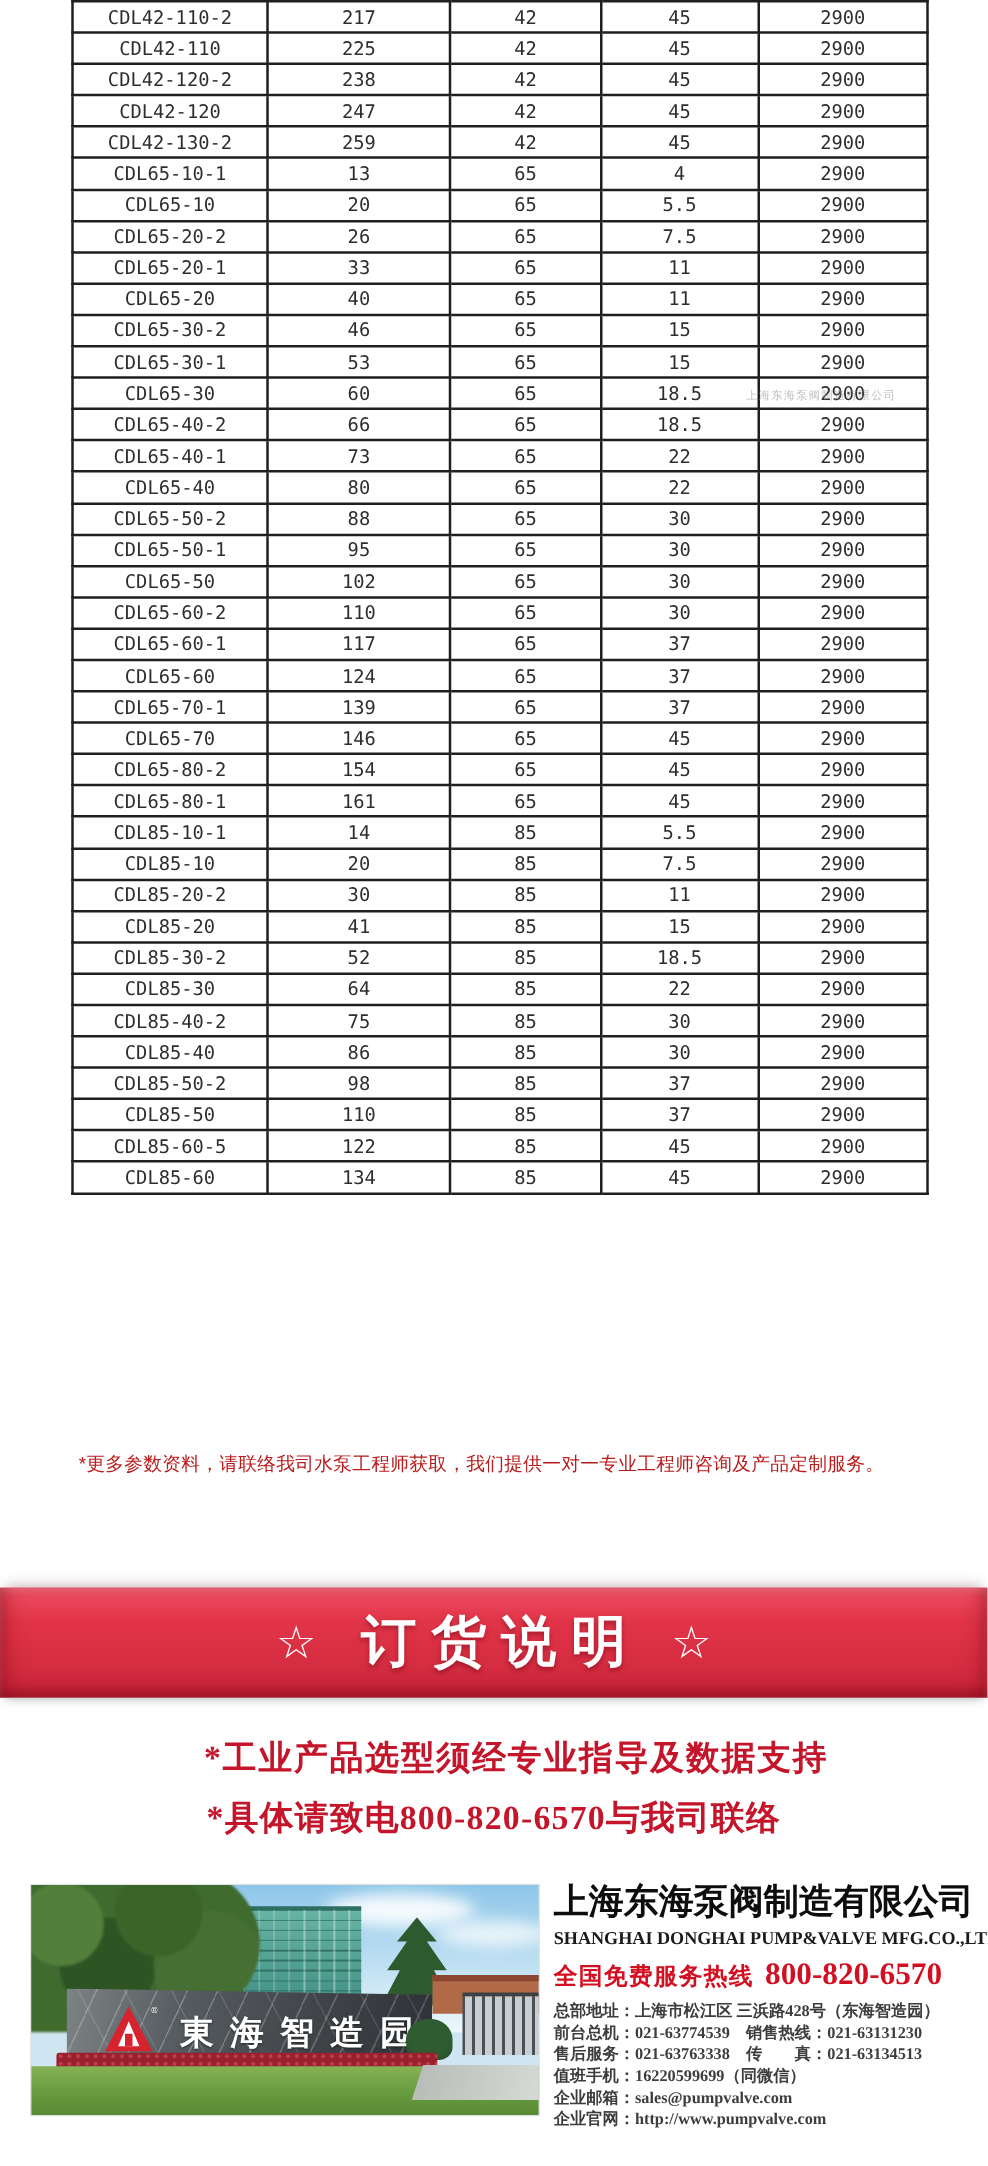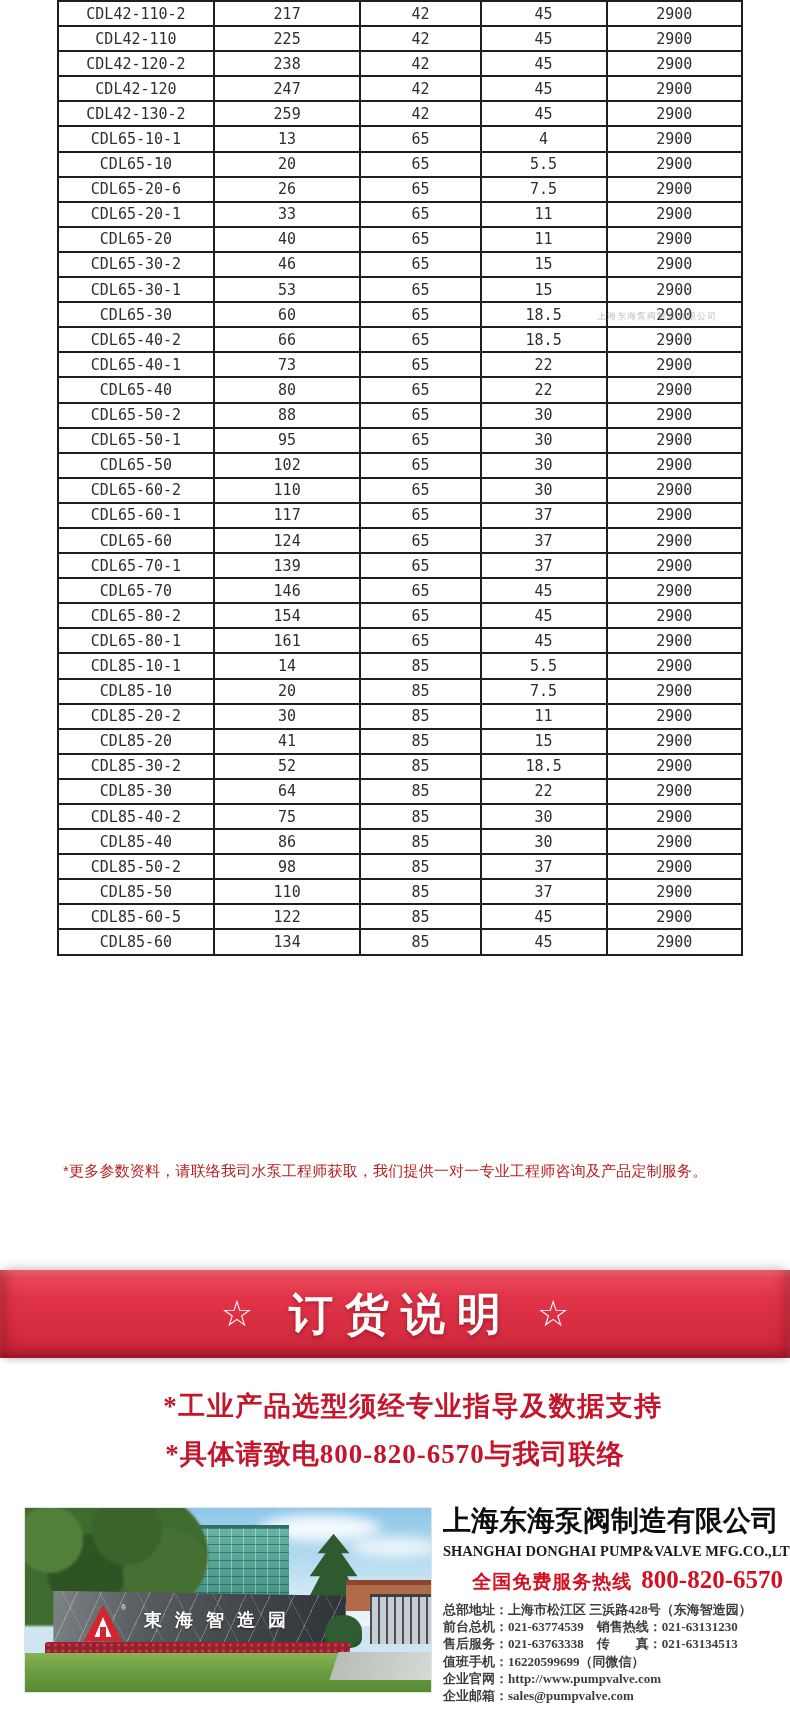--- a/index.html
+++ b/index.html
@@ -80,21 +80,21 @@
     clip-path:polygon(50% 0,78% 22%,64% 22%,92% 48%,74% 48%,100% 80%,0 80%,26% 48%,8% 48%,36% 22%,22% 22%); }
   .ph-house { position:absolute; right:0; top:39%; width:21%; height:17%;
     background:#b06a48; border-top:5px solid #8a4630; }
   .ph-wall { position:absolute; left:7%; top:45%; width:72%; height:30%;
     background:
       repeating-linear-gradient(115deg, rgba(255,255,255,.28) 0 1px, transparent 1px 22px),
       repeating-linear-gradient(62deg, rgba(255,255,255,.14) 0 1px, transparent 1px 33px),
       linear-gradient(100deg,#7d8285 0%,#565b5f 32%,#3f4347 70%,#2e3236 100%);
     clip-path:polygon(0 0,100% 9%,100% 100%,0 100%); }
   .ph-wall-text { position:absolute; left:31%; top:32%; color:#fff; white-space:nowrap;
-    font-size:18px; font-weight:bold; letter-spacing:13px;
+    font-size:27px; font-weight:bold; letter-spacing:13px;
     text-shadow:0 1px 2px rgba(0,0,0,.55); }
   .ph-logo { position:absolute; left:9%; top:18%; width:46px; height:44px; }
   .ph-hedge { position:absolute; left:5%; top:73%; width:75%; height:8.5%;
     background-color:#99202e;
     background-image:radial-gradient(circle, rgba(230,90,105,.55) 1px, transparent 2px);
     background-size:7px 6px; border-radius:3px; }
   .ph-lawn { position:absolute; left:0; bottom:0; width:100%; height:21%;
     background:linear-gradient(180deg,#85b254 0%,#6a9c41 50%,#578a34 100%); }
   .ph-path { position:absolute; right:-4%; bottom:7%; width:28%; height:15%;
     background:linear-gradient(90deg,#b9bdb9,#dadeda); transform:skewX(-18deg); }
@@ -104,21 +104,21 @@
   .ph-shrub { position:absolute; right:17%; top:58%; width:9%; height:18%;
     background:radial-gradient(circle at 50% 40%, #2f5d31 0 60%, #234a26 100%);
     border-radius:50% 50% 30% 30%; }
 
   
   .company { position:absolute; left:443px; top:1502px; width:340px; }
   .company-cn { font-size:28px; font-weight:bold; color:#0d0d0d; white-space:nowrap; }
   .company-en { font-size:14.5px; font-weight:bold; color:#1a1a1a; white-space:nowrap;
     font-family:"Liberation Serif", serif; margin-top:3px; }
   .hotline { margin-top:6px; color:#d21021; font-weight:bold; white-space:nowrap;
-    display:flex; align-items:baseline;justify-content:flex-end; }
+    display:flex; align-items:baseline; }
   .hotline-label { font-size:19px; letter-spacing:1px; }
   .hotline-num { font-size:25px; font-family:"Liberation Serif", serif; margin-left:9px; }
   .contacts { margin-top:6px; font-family:"Liberation Serif", serif; font-weight:bold;
     color:#3d3d3d; font-size:13px; line-height:17.2px; }
   .contact-line { white-space:nowrap; }
 </style>
 </head>
 <body>
 
 <div class="table-wrap">
@@ -174,21 +174,21 @@
     <td>2900</td>
   </tr>
         <tr>
     <td>CDL65-10</td>
     <td>20</td>
     <td>65</td>
     <td>5.5</td>
     <td>2900</td>
   </tr>
         <tr>
-    <td>CDL65-20-6</td>
+    <td>CDL65-20-2</td>
     <td>26</td>
     <td>65</td>
     <td>7.5</td>
     <td>2900</td>
   </tr>
         <tr>
     <td>CDL65-20-1</td>
     <td>33</td>
     <td>65</td>
     <td>11</td>
@@ -445,16 +445,16 @@
   <div class="company-en">SHANGHAI DONGHAI PUMP&amp;VALVE MFG.CO.,LTD.</div>
   <div class="hotline">
     <span class="hotline-label">全国免费服务热线</span>
     <span class="hotline-num">800-820-6570</span>
   </div>
   <div class="contacts">
       <div class="contact-line">总部地址：上海市松江区 三浜路428号（东海智造园）</div>
       <div class="contact-line">前台总机：021-63774539　销售热线：021-63131230</div>
       <div class="contact-line">售后服务：021-63763338　传　　真：021-63134513</div>
       <div class="contact-line">值班手机：16220599699（同微信）</div>
+      <div class="contact-line">企业邮箱：sales@pumpvalve.com</div>
       <div class="contact-line">企业官网：http://www.pumpvalve.com</div>
-      <div class="contact-line">企业邮箱：sales@pumpvalve.com</div>
     </div>
 </div>
 
 </body></html>

